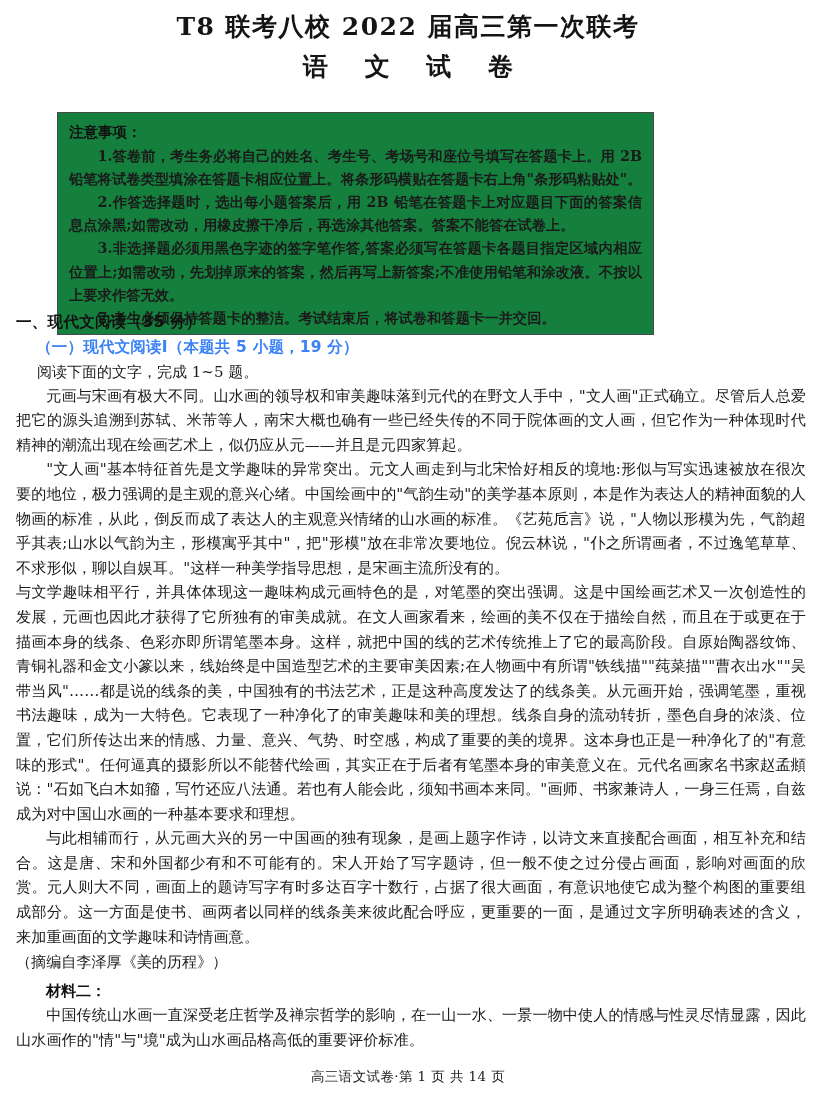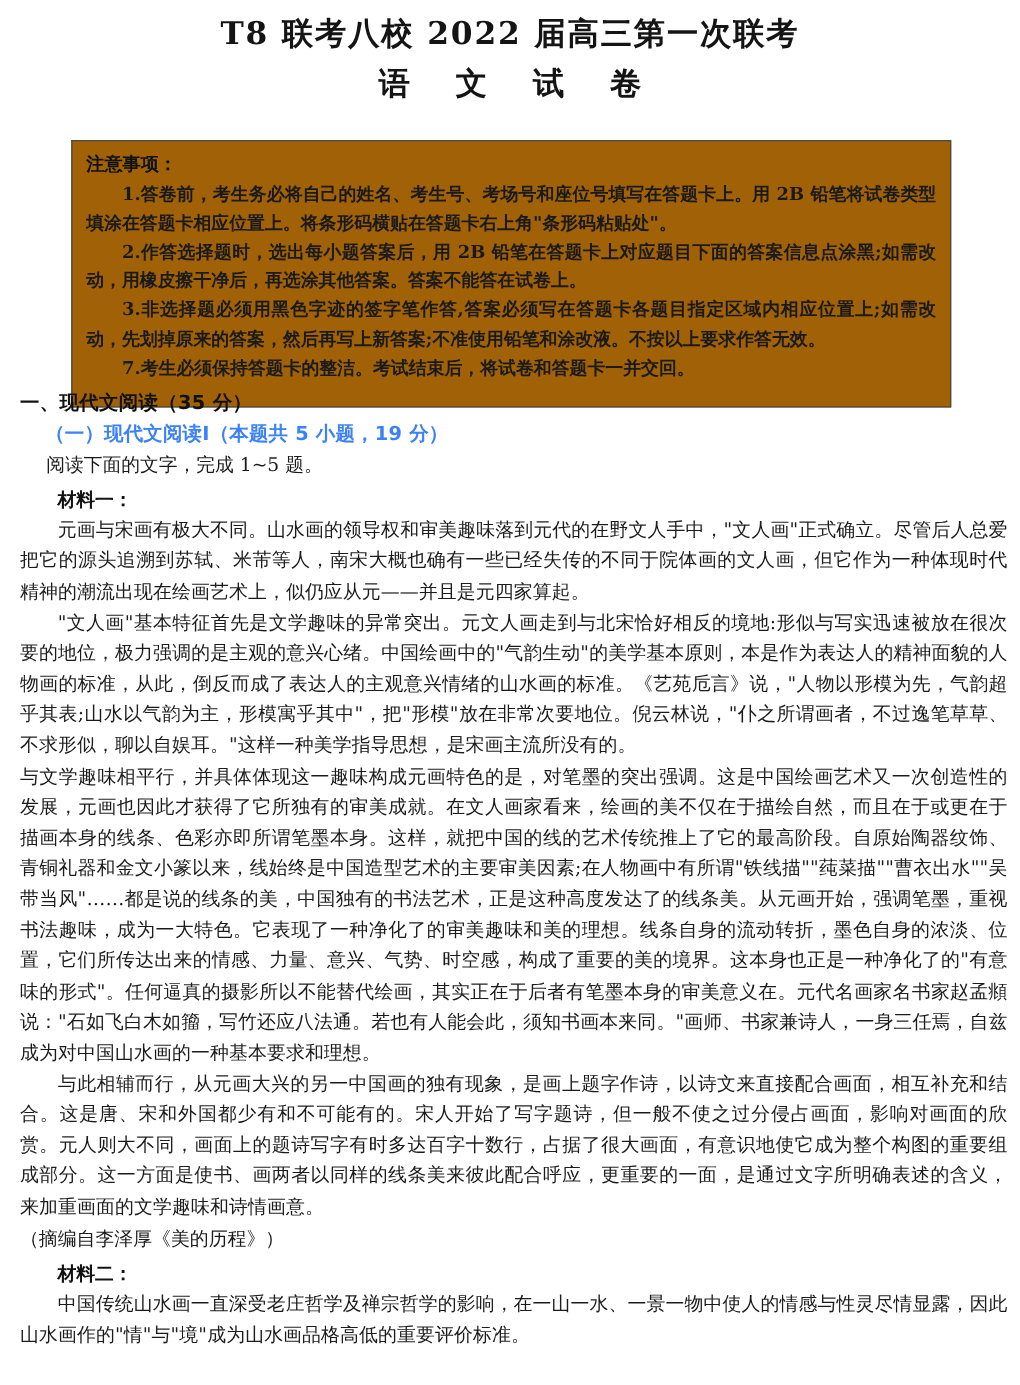--- a/index.html
+++ b/index.html
@@ -44,25 +44,25 @@
     margin-top: 4px;
     color: #141414;
     padding-left: 14px;
   }
 
   
   .notice-box {
     position: absolute;
     left: 57px;
     top: 112px;
-    width: 704px;
+    width: 597px;
     box-sizing: border-box;
     border: 1.6px solid #4a4a4a;
-    padding: 9px 11px 18px 11px;
-    background: #a16207;
+    padding: 9px 11px 4px 11px;
+    background: #15803d;
   }
   .notice-title {
     font-family: "DejaVu Sans", "Liberation Sans", sans-serif;
     font-weight: bold;
     font-size: 14.5px;
     line-height: 1.5;
     margin-bottom: 1px;
     color: #111;
   }
   .notice-item {
@@ -169,26 +169,26 @@
     <p class="notice-item">3.非选择题必须用黑色字迹的签字笔作答,答案必须写在答题卡各题目指定区域内相应位置上;如需改动，先划掉原来的答案，然后再写上新答案;不准使用铅笔和涂改液。不按以上要求作答无效。</p>
     <p class="notice-item">7.考生必须保持答题卡的整洁。考试结束后，将试卷和答题卡一并交回。</p>
   </div>
 
   <div class="section-wrap">
 
     <div class="sec-heading">一、现代文阅读（35 分）</div>
     <div class="sec-sub">（一）现代文阅读Ⅰ（本题共 5 小题，19 分）</div>
     <div class="sec-instr">阅读下面的文字，完成 1~5 题。</div>
 
-    <div class="material-label">材料一：</div>
     <p class="para">元画与宋画有极大不同。山水画的领导权和审美趣味落到元代的在野文人手中，"文人画"正式确立。尽管后人总爱把它的源头追溯到苏轼、米芾等人，南宋大概也确有一些已经失传的不同于院体画的文人画，但它作为一种体现时代精神的潮流出现在绘画艺术上，似仍应从元——并且是元四家算起。</p>
     <p class="para">"文人画"基本特征首先是文学趣味的异常突出。元文人画走到与北宋恰好相反的境地:形似与写实迅速被放在很次要的地位，极力强调的是主观的意兴心绪。中国绘画中的"气韵生动"的美学基本原则，本是作为表达人的精神面貌的人物画的标准，从此，倒反而成了表达人的主观意兴情绪的山水画的标准。《艺苑卮言》说，"人物以形模为先，气韵超乎其表;山水以气韵为主，形模寓乎其中"，把"形模"放在非常次要地位。倪云林说，"仆之所谓画者，不过逸笔草草、不求形似，聊以自娱耳。"这样一种美学指导思想，是宋画主流所没有的。</p>
     <p class="para noindent">与文学趣味相平行，并具体体现这一趣味构成元画特色的是，对笔墨的突出强调。这是中国绘画艺术又一次创造性的发展，元画也因此才获得了它所独有的审美成就。在文人画家看来，绘画的美不仅在于描绘自然，而且在于或更在于描画本身的线条、色彩亦即所谓笔墨本身。这样，就把中国的线的艺术传统推上了它的最高阶段。自原始陶器纹饰、青铜礼器和金文小篆以来，线始终是中国造型艺术的主要审美因素;在人物画中有所谓"铁线描""莼菜描""曹衣出水""吴带当风"……都是说的线条的美，中国独有的书法艺术，正是这种高度发达了的线条美。从元画开始，强调笔墨，重视书法趣味，成为一大特色。它表现了一种净化了的审美趣味和美的理想。线条自身的流动转折，墨色自身的浓淡、位置，它们所传达出来的情感、力量、意兴、气势、时空感，构成了重要的美的境界。这本身也正是一种净化了的"有意味的形式"。任何逼真的摄影所以不能替代绘画，其实正在于后者有笔墨本身的审美意义在。元代名画家名书家赵孟頫说："石如飞白木如籀，写竹还应八法通。若也有人能会此，须知书画本来同。"画师、书家兼诗人，一身三任焉，自兹成为对中国山水画的一种基本要求和理想。</p>
     <p class="para">与此相辅而行，从元画大兴的另一中国画的独有现象，是画上题字作诗，以诗文来直接配合画面，相互补充和结合。这是唐、宋和外国都少有和不可能有的。宋人开始了写字题诗，但一般不使之过分侵占画面，影响对画面的欣赏。元人则大不同，画面上的题诗写字有时多达百字十数行，占据了很大画面，有意识地使它成为整个构图的重要组成部分。这一方面是使书、画两者以同样的线条美来彼此配合呼应，更重要的一面，是通过文字所明确表述的含义，来加重画面的文学趣味和诗情画意。</p>
     <div class="attribution">（摘编自李泽厚《美的历程》）</div>
 
     <div class="material-label">材料二：</div>
     <p class="para">中国传统山水画一直深受老庄哲学及禅宗哲学的影响，在一山一水、一景一物中使人的情感与性灵尽情显露，因此山水画作的"情"与"境"成为山水画品格高低的重要评价标准。</p>
 
   </div>
 
+  <div class="footer">高三语文试卷·第 1 页 共 14 页</div>
 
 </div>
 
 </body></html>

